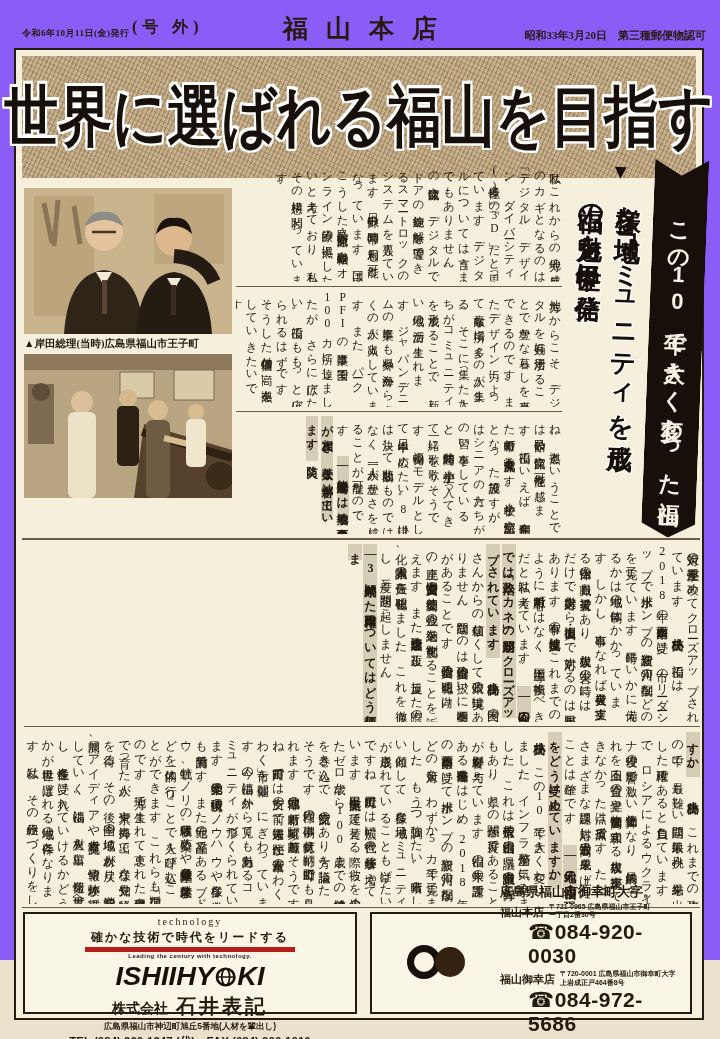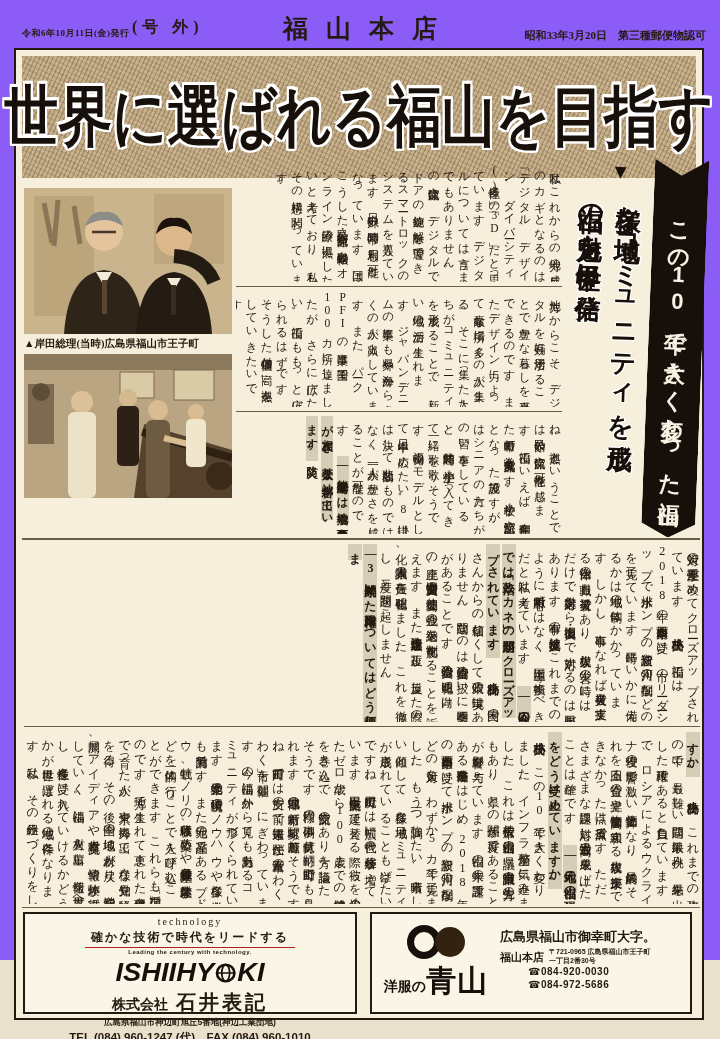--- a/index.html
+++ b/index.html
@@ -53,21 +53,21 @@
     display:flex;align-items:center;justify-content:center;}
   .ribbon .t{writing-mode:vertical-rl;text-orientation:upright;
     font-family:"Liberation Sans","DejaVu Sans",sans-serif;font-weight:bold;font-size:22px;line-height:1;letter-spacing:2px;}
   
   .m-row{left:8px;width:676px;font-size:12px;line-height:1.28;letter-spacing:.5px;}
   
   .ad{position:absolute;top:862px;height:102px;border:2px solid #241a10;box-sizing:border-box;
     background:#f9f5e7;font-family:"Liberation Sans","DejaVu Sans",sans-serif;}
   .ad-ishii{left:7px;width:334px;text-align:center;}
   .ad-ishii .en{font-family:"Liberation Serif","DejaVu Serif",serif;font-size:10px;letter-spacing:2px;margin-top:2px;}
-  .ad-ishii .jp{font-size:12px;font-weight:bold;letter-spacing:2px;border-bottom:1px solid #b91c1c;display:inline-block;padding:0 6px 1px;}
+  .ad-ishii .jp{font-size:12px;font-weight:bold;letter-spacing:2px;border-bottom:5px solid #b91c1c;display:inline-block;padding:0 6px 1px;}
   .ad-ishii .sub{font-size:6px;font-weight:bold;letter-spacing:.5px;margin-top:1px;}
   .logo-row{display:flex;align-items:center;justify-content:center;gap:1px;margin-top:2px;
     font-style:italic;font-weight:900;font-size:26px;letter-spacing:0;color:#17100a;transform:scaleX(1.05);}
   .comp{margin-top:1px;}
   .comp .pre{font-size:14px;font-weight:bold;margin-right:8px;}
   .comp .name{font-size:20px;font-weight:bold;font-family:"Liberation Serif","DejaVu Serif",serif;letter-spacing:3px;}
   .ad-ishii .addr{font-size:8.5px;font-weight:bold;margin-top:1px;}
   .ad-ishii .tel{font-size:11.5px;font-weight:bold;margin-top:1px;}
   .ad-aoyama{left:354px;width:322px;display:flex;align-items:center;}
   .ao-left{width:128px;text-align:center;}
@@ -75,21 +75,21 @@
   .ao-c1{width:20px;height:20px;border:7px solid #17100a;border-radius:50%;box-sizing:content-box;display:inline-block;}
   .ao-c2{width:30px;height:30px;background:#33220f;border-radius:50%;display:inline-block;margin-left:-6px;}
   .ao-name{white-space:nowrap;font-weight:900;color:#17100a;}
   .ao-name .s{font-size:14px;}
   .ao-name .b{font-size:30px;letter-spacing:1px;}
   .ao-right{flex:1;padding:4px 6px 4px 0;}
   .ao-slogan{font-size:13px;font-weight:900;margin-bottom:2px;}
   .store{display:flex;align-items:flex-start;gap:5px;}
   .store .sname{font-size:11px;font-weight:900;white-space:nowrap;padding-top:2px;}
   .store .saddr{font-size:7px;font-weight:bold;line-height:1.25;}
-  .stel{font-size:10px;font-weight:900;letter-spacing:.5px;margin:0 0 2px 28px;}
+  .stel{font-size:21px;font-weight:900;letter-spacing:.5px;margin:0 0 2px 28px;}
 </style>
 </head>
 <body>
 
 <div class="paper">
 
   <div class="hdr-left">令和6年10月11日(金)発行</div>
   <div class="hdr-gogai">(号 外)</div>
   <div class="masthead">福山本店</div>
   <div class="hdr-right">昭和33年3月20日　第三種郵便物認可</div>
@@ -203,43 +203,48 @@
         <svg width="20" height="20" viewBox="0 0 24 24">
           <circle cx="12" cy="12" r="10" fill="none" stroke="#17100a" stroke-width="3"></circle>
           <ellipse cx="12" cy="12" rx="4.5" ry="10" fill="none" stroke="#17100a" stroke-width="2"></ellipse>
           <line x1="2" y1="12" x2="22" y2="12" stroke="#17100a" stroke-width="2"></line>
         </svg>
         <span>KI</span>
       </div>
       <div class="comp">
         <span class="pre">株式会社</span><span class="name">石井表記</span>
       </div>
-      <div class="addr">広島県福山市神辺町旭丘5番地(神辺工業団地)</div>
+      <div class="addr">広島県福山市神辺町旭丘5番地(人材を輩出し)</div>
       <div class="tel">TEL (084) 960-1247 (代)　FAX (084) 960-1010</div>
     </div>
 
     <div class="ad ad-aoyama">
       <div class="ao-left">
         <div class="ao-circles">
           <span class="ao-c1"></span>
           <span class="ao-c2"></span>
-        </div>
-        <div class="ao-name">
-          <span class="s">洋服の</span><span class="b">青山</span>
         </div>
       </div>
       <div class="ao-right">
         <div class="ao-slogan">広島県福山市御幸町大字。</div>
         <div class="store">
           <span class="sname">福山本店</span>
           <span class="saddr">
             <span>〒721-0965</span>
             <span>広島県福山市王子町</span><br>
             <span>一丁目2番30号</span>
           </span>
         </div>
         <div class="stel"><span>☎</span><span>084-920-0030</span></div>
+        <div class="store">
+          <span class="sname">福山御幸店</span>
+          <span class="saddr">
+            <span>〒720-0001</span>
+            <span>広島県福山市御幸町大字</span><br>
+            <span>上岩成正戸464番8号</span>
+          </span>
+        </div>
         <div class="stel" style="margin-bottom:8px;"><span>☎</span><span>084-972-5686</span></div>
       </div>
     </div>
 
   </div>
 </div>
 
 </body></html>

